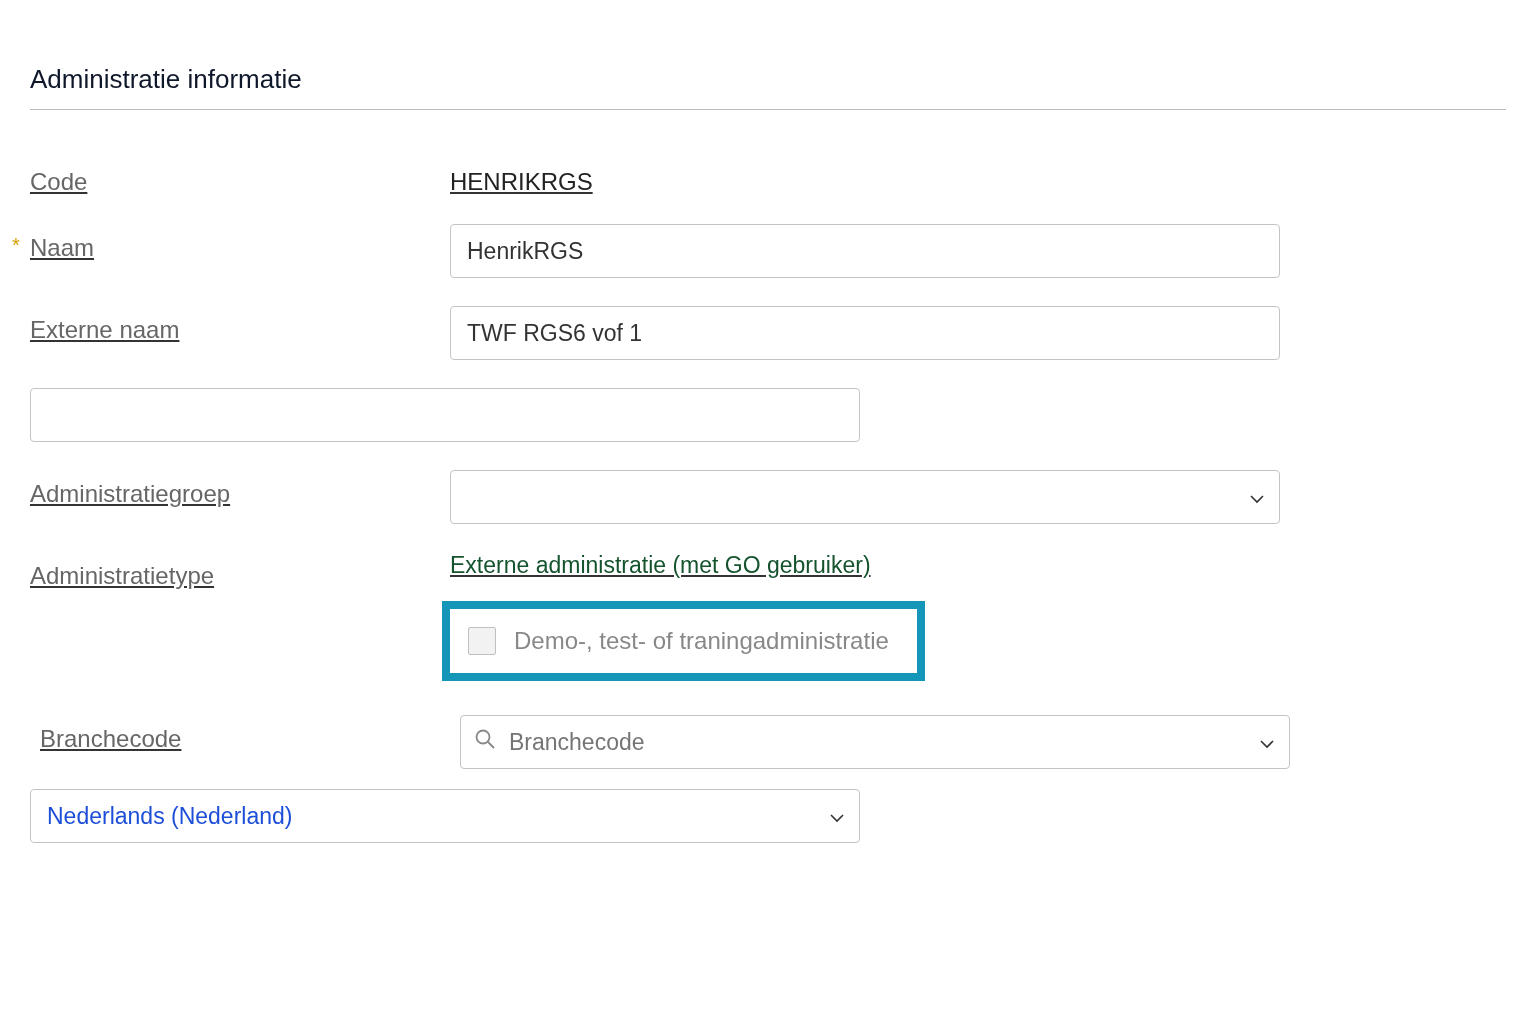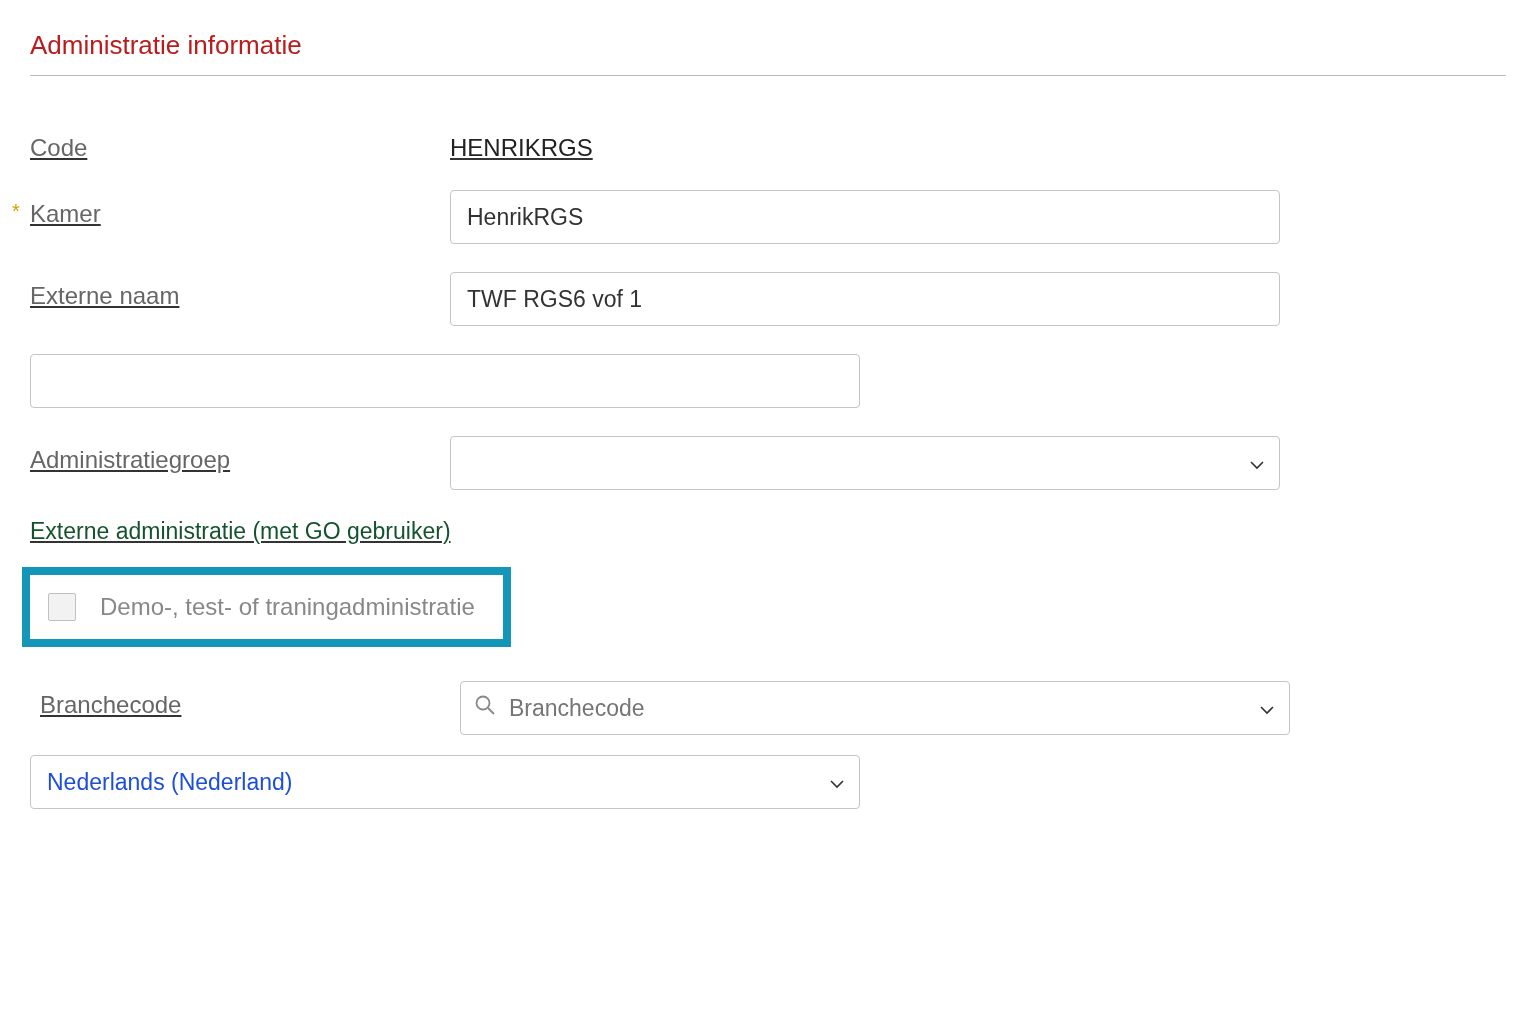--- a/index.html
+++ b/index.html
@@ -10,25 +10,26 @@
     body {
       font-family: -apple-system, BlinkMacSystemFont, "Segoe UI", Arial, sans-serif;
       font-size: 22px;
       color: #333;
       background: #fff;
       padding: 30px;
       width: 1536px;
     }
     .section-title {
       font-size: 26px;
-      color: #b91c1c;
+      color: #0f172a;
       font-weight: 400;
       padding-bottom: 14px;
       border-bottom: 1px solid #bbb;
       margin-bottom: 48px;
+      margin-top: 34px;
     }
     .form-row {
       display: flex;
       align-items: flex-start;
       margin-bottom: 28px;
       text-decoration: underline;
     }
     .form-row.compact {
       margin-bottom: 20px;
       margin-left: 10px;
@@ -111,21 +112,21 @@
       color: #888;
     }
     .static-line {
       font-size: 23px;
       color: #14532d;
       padding-top: 0;
     }
     .highlight-box {
       display: inline-flex;
       align-items: center;
-      gap: 24px;
+      gap: 18px;
       padding: 18px 28px 18px 18px;
       border: 8px solid #1396b8;
       margin-top: 22px;
       margin-bottom: 6px;
       margin-left: -8px;
     }
     .checkbox-square {
       width: 28px;
       height: 28px;
       border: 1px solid #c0c0c0;
@@ -146,21 +147,21 @@
 <div class="form-row">
   <div class="label-col">Code</div>
   <div class="value-col">
     <div class="static-value">HENRIKRGS</div>
   </div>
 </div>
 
 <div class="form-row">
   <div class="label-col">
     <span class="required-mark">*</span>
-    <span>Kamer</span>
+    <span>Naam</span>
   </div>
   <div class="value-col">
     <input type="text" class="text-input" value="HenrikRGS" style="">
   </div>
 </div>
 
 <div class="form-row">
   <div class="label-col">Externe naam</div>
   <div class="value-col">
     <input type="text" class="text-input" value="TWF RGS6 vof 1" style="">
@@ -181,20 +182,21 @@
       <span class="select-caret">
         <svg width="14" height="10" viewBox="0 0 14 10">
             <path d="M1 2 L7 8 L13 2" fill="none" stroke="#333" stroke-width="1.6"></path>
           </svg>
       </span>
     </div>
   </div>
 </div>
 
 <div class="form-row">
+  <div class="label-col">Administratietype</div>
   <div class="value-col">
     <div class="static-line">Externe administratie (met GO gebruiker)</div>
     <div class="highlight-box">
       <div class="checkbox-square"></div>
       <span class="checkbox-label">Demo-, test- of traningadministratie</span>
     </div>
   </div>
 </div>
 
 <div class="form-row compact">

